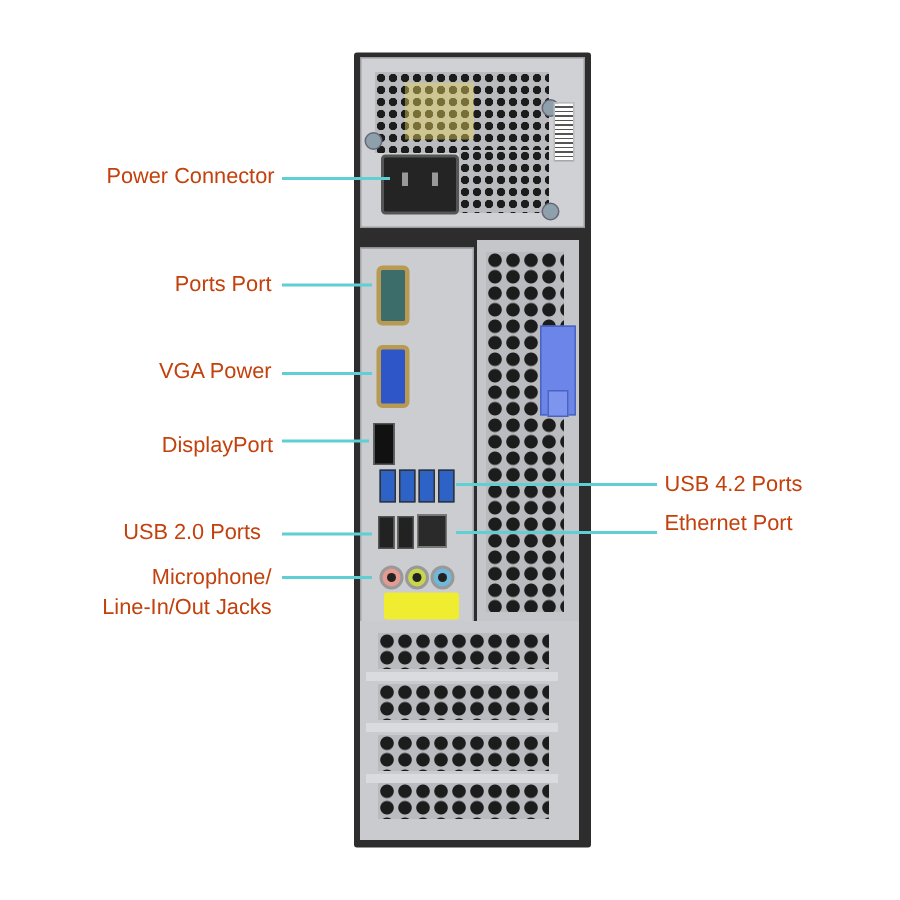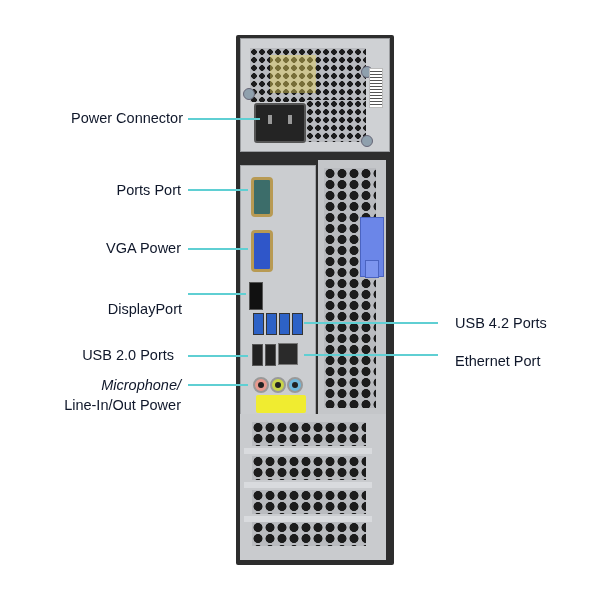--- a/index.html
+++ b/index.html
@@ -1,17 +1,17 @@
 <!DOCTYPE html>
 <html><head>
 <meta charset="utf-8">
 <style>
   html, body { margin: 0; padding: 0; }
   body { width: 600px; height: 600px; background: #ffffff; position: relative; overflow: hidden; font-family: "Liberation Sans", sans-serif; }
-  .label { position: absolute; font-size: 14.5px; color: #0f172a; white-space: nowrap; line-height: 18px; margin-left: 12px; }
+  .label { position: absolute; font-size: 14.5px; color: #c2410c; white-space: nowrap; line-height: 18px; }
   .label.left { text-align: right; }
   .leader { position: absolute; height: 2px; background: #5fcfd3; }
 
   
   .chassis { position: absolute; left: 236px; top: 35px; width: 158px; height: 530px; background: #2d2d2d; border-radius: 2px; }
   .panel { position: absolute; background: #c9cbce; }
   .psu { position: absolute; left: 240px; top: 38px; width: 148px; height: 112px; background: #cfd1d4; border: 1px solid #9a9c9f; }
   .mesh { position: absolute; background-color: #b9bbbf;
           background-image: radial-gradient(circle, #1c1c1c 2.6px, transparent 3px);
           background-size: 8px 8px; }
@@ -86,27 +86,27 @@
 
 <div class="label left" style="right:417px;top:109px;">Power Connector</div>
 <div class="leader" style="left:188px;top:118px;width:72px;"></div>
 
 <div class="label left" style="right:419px;top:181px;">Ports Port</div>
 <div class="leader" style="left:188px;top:189px;width:60px;"></div>
 
 <div class="label left" style="right:419px;top:239px;">VGA Power</div>
 <div class="leader" style="left:188px;top:248px;width:60px;"></div>
 
-<div class="label left" style="right:418px;top:300px;">DisplayPort</div>
+<div class="label left" style="right:418px;top:288px;">DisplayPort</div>
 <div class="leader" style="left:188px;top:293px;width:58px;"></div>
 
 <div class="label left" style="right:426px;top:346px;">USB 2.0 Ports</div>
 <div class="leader" style="left:188px;top:355px;width:60px;"></div>
 
-<div class="label left" style="right:419px;top:376px;font-style:italic;">Microphone/</div>
-<div class="label left" style="right:419px;top:396px;">Line-In/Out Power</div>
+<div class="label left" style="right:419px;top:376px;">Microphone/</div>
+<div class="label left" style="right:419px;top:396px;">Line-In/Out Jacks</div>
 <div class="leader" style="left:188px;top:384px;width:60px;"></div>
 
 <div class="leader" style="left:304px;top:322px;width:134px;"></div>
 <div class="label" style="left:443px;top:314px;">USB 4.2 Ports</div>
 
 <div class="leader" style="left:304px;top:354px;width:134px;"></div>
-<div class="label" style="left:443px;top:352px;">Ethernet Port</div>
+<div class="label" style="left:443px;top:340px;">Ethernet Port</div>
 
 </body></html>

